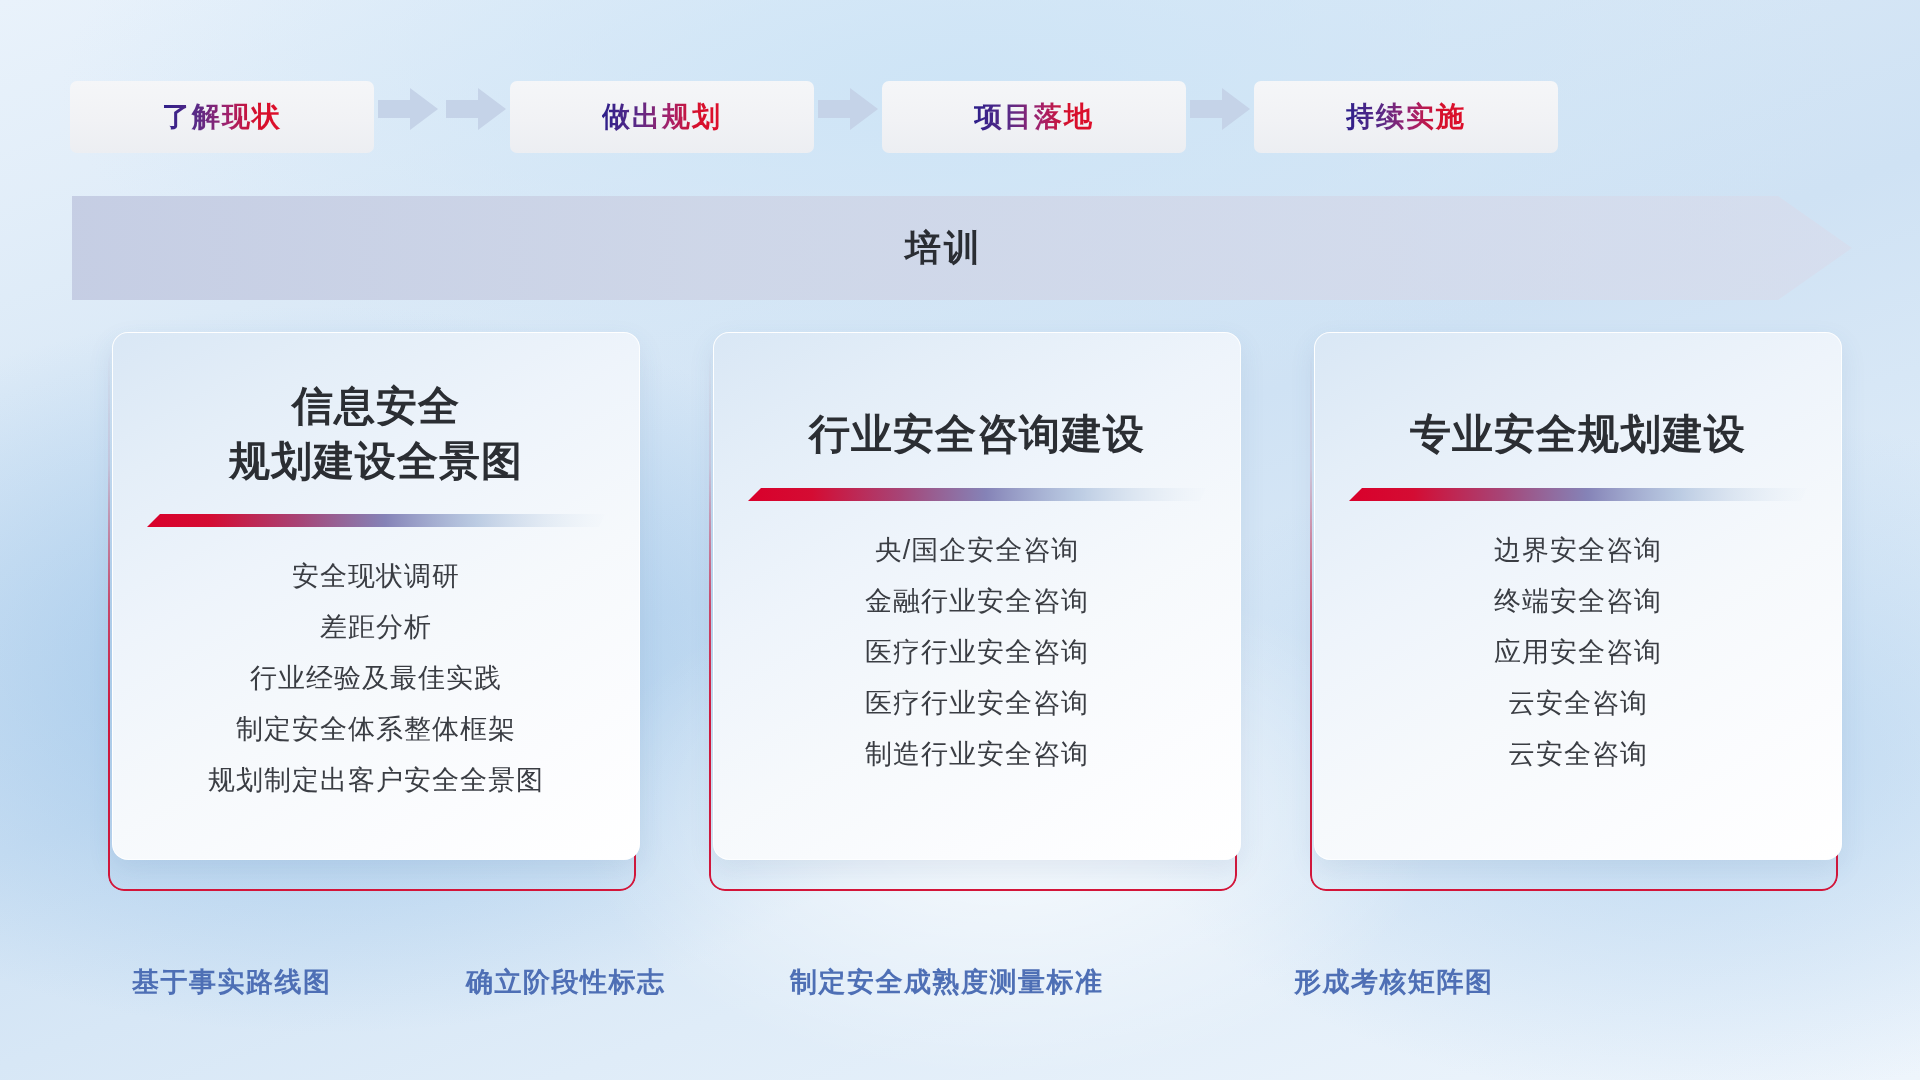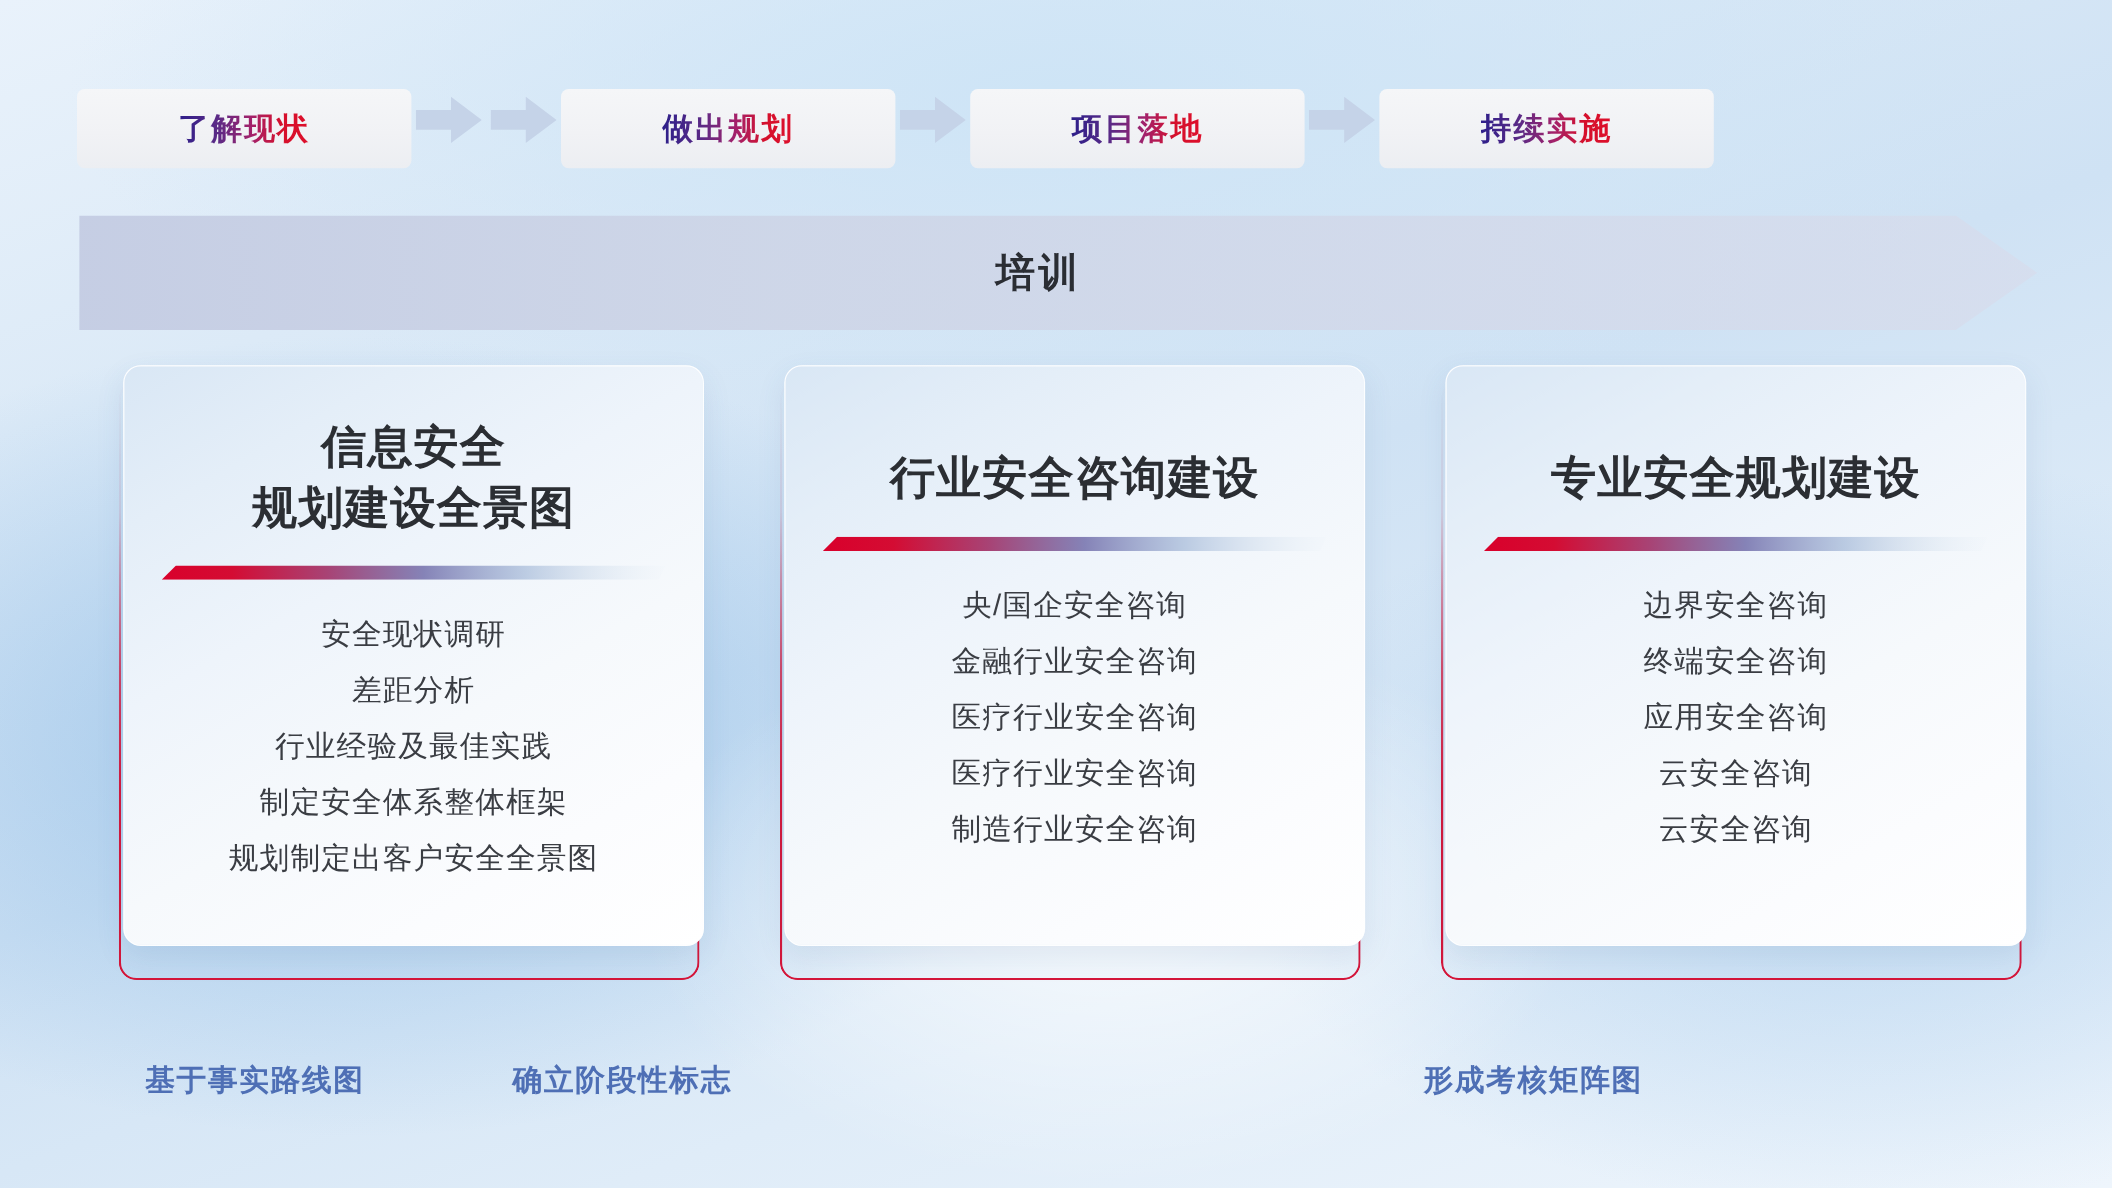--- a/index.html
+++ b/index.html
@@ -359,16 +359,17 @@
           <div class="card-list-item">云安全咨询</div>
         </div>
       </div>
     </div>
 
   </div>
 
   <div class="footnotes">
     <div class="footnote" style="left:132px">基于事实路线图</div>
     <div class="footnote" style="left:466px">确立阶段性标志</div>
+    <div class="footnote" style="left:790px">制定安全成熟度测量标准</div>
     <div class="footnote" style="left:1294px">形成考核矩阵图</div>
   </div>
 
 </div>
 
 </body></html>

